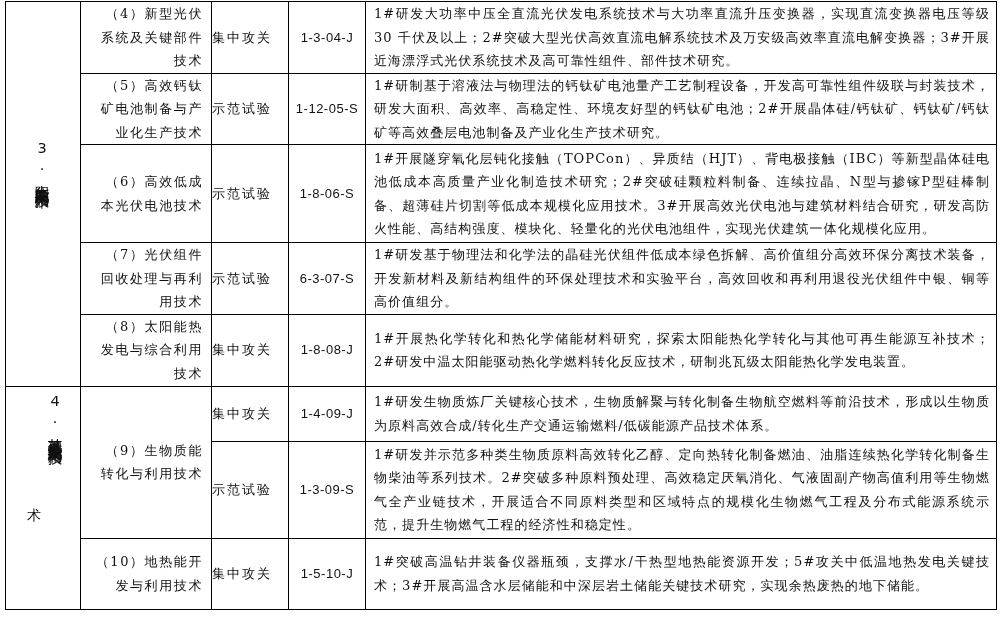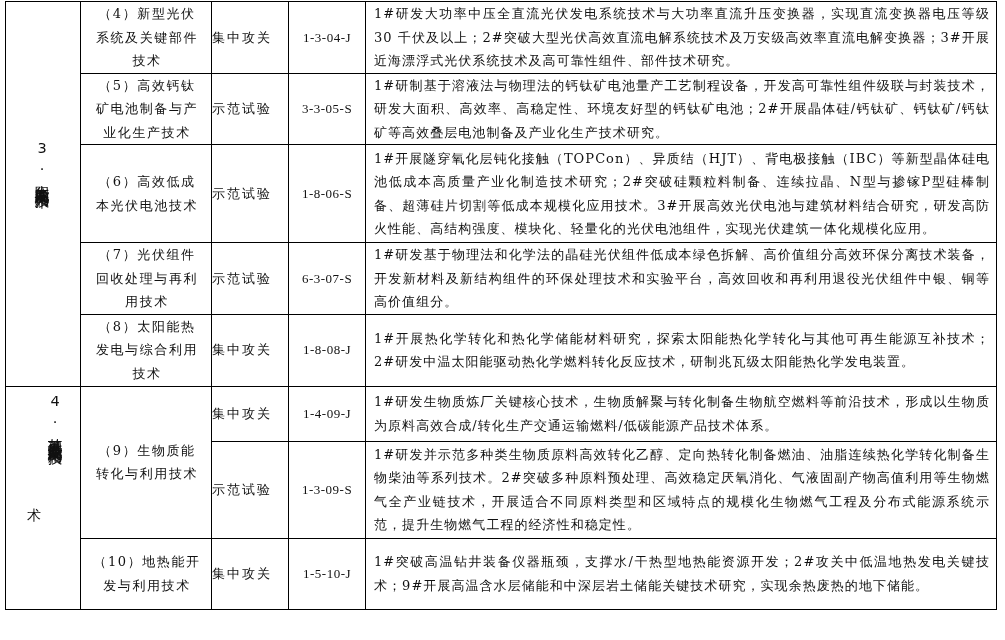--- a/index.html
+++ b/index.html
@@ -5,23 +5,23 @@
   html, body { margin:0; padding:0; background:#ffffff; }
   body { width:1005px; height:640px; overflow:hidden; position:relative;
          font-family:"DejaVu Serif","Liberation Serif",serif; color:#111; }
   .tbl { position:absolute; left:5px; top:1px; border-collapse:collapse; table-layout:fixed; }
   .tbl td { border:1.3px solid #000; padding:0; vertical-align:middle; font-size:13px; line-height:23.5px; }
   .c-cat { width:75px; }
   .c-name { width:131px; }
   .c-type { width:77px; }
   .c-code { width:77px; }
   .c-desc { width:631px; }
-  .name { padding:0 8px 0 10px !important; text-align:center; letter-spacing:1.6px; }
+  .name { padding:0 8px 0 10px !important; text-align:right; letter-spacing:1.6px; }
   .type { text-align:left; letter-spacing:2px; }
-  .code { text-align:center; font-family:Liberation Serif, serif; font-size:13px; letter-spacing:0.5px; }
+  .code { text-align:center; font-family:Liberation Sans, sans-serif; font-size:13px; letter-spacing:0.5px; }
   .desc { padding:0 6px 0 8px !important; letter-spacing:1.05px; text-align:justify; }
   .cat { position:relative; }
   .vert { writing-mode:vertical-rl; text-orientation:upright; font-family:"DejaVu Sans","Liberation Sans",sans-serif;
           font-size:14.5px; letter-spacing:1px; line-height:16px; }
   .cat-inner { position:relative; width:100%; height:100%; }
   .cat3 .vert { position:absolute; left:28px; top:115px; }
   .cat4 .vert { position:absolute; left:41px; top:6px; }
   .cat4 .tail { position:absolute; left:21px; top:117px; font-family:"DejaVu Sans","Liberation Sans",sans-serif; font-size:14px; }
 </style>
 </head>
@@ -43,21 +43,21 @@
         </div>
       </td>
       <td class="name">（4）新型光伏系统及关键部件技术</td>
       <td class="type">集中攻关</td>
       <td class="code">1-3-04-J</td>
       <td class="desc">1#研发大功率中压全直流光伏发电系统技术与大功率直流升压变换器，实现直流变换器电压等级 30 千伏及以上；2#突破大型光伏高效直流电解系统技术及万安级高效率直流电解变换器；3#开展近海漂浮式光伏系统技术及高可靠性组件、部件技术研究。</td>
     </tr>
     <tr style="height:60px">
       <td class="name">（5）高效钙钛矿电池制备与产业化生产技术</td>
       <td class="type">示范试验</td>
-      <td class="code">3-3-05-S</td>
+      <td class="code">1-12-05-S</td>
       <td class="desc">1#研制基于溶液法与物理法的钙钛矿电池量产工艺制程设备，开发高可靠性组件级联与封装技术，研发大面积、高效率、高稳定性、环境友好型的钙钛矿电池；2#开展晶体硅/钙钛矿、钙钛矿/钙钛矿等高效叠层电池制备及产业化生产技术研究。</td>
     </tr>
     <tr style="height:98px">
       <td class="name">（6）高效低成本光伏电池技术</td>
       <td class="type">示范试验</td>
       <td class="code">1-8-06-S</td>
       <td class="desc">1#开展隧穿氧化层钝化接触（TOPCon）、异质结（HJT）、背电极接触（IBC）等新型晶体硅电池低成本高质量产业化制造技术研究；2#突破硅颗粒料制备、连续拉晶、N型与掺镓P型硅棒制备、超薄硅片切割等低成本规模化应用技术。3#开展高效光伏电池与建筑材料结合研究，研发高防火性能、高结构强度、模块化、轻量化的光伏电池组件，实现光伏建筑一体化规模化应用。</td>
     </tr>
     <tr style="height:66px">
       <td class="name">（7）光伏组件回收处理与再利用技术</td>
@@ -85,16 +85,16 @@
     </tr>
     <tr style="height:97px">
       <td class="type">示范试验</td>
       <td class="code">1-3-09-S</td>
       <td class="desc">1#研发并示范多种类生物质原料高效转化乙醇、定向热转化制备燃油、油脂连续热化学转化制备生物柴油等系列技术。2#突破多种原料预处理、高效稳定厌氧消化、气液固副产物高值利用等生物燃气全产业链技术，开展适合不同原料类型和区域特点的规模化生物燃气工程及分布式能源系统示范，提升生物燃气工程的经济性和稳定性。</td>
     </tr>
     <tr style="height:71px">
       <td class="name">（10）地热能开发与利用技术</td>
       <td class="type">集中攻关</td>
       <td class="code">1-5-10-J</td>
-      <td class="desc">1#突破高温钻井装备仪器瓶颈，支撑水/干热型地热能资源开发；2#攻关中低温地热发电关键技术；9#开展高温含水层储能和中深层岩土储能关键技术研究，实现余热废热的地下储能。</td>
+      <td class="desc">1#突破高温钻井装备仪器瓶颈，支撑水/干热型地热能资源开发；5#攻关中低温地热发电关键技术；3#开展高温含水层储能和中深层岩土储能关键技术研究，实现余热废热的地下储能。</td>
     </tr>
   </tbody>
 </table>
 
 </body></html>

